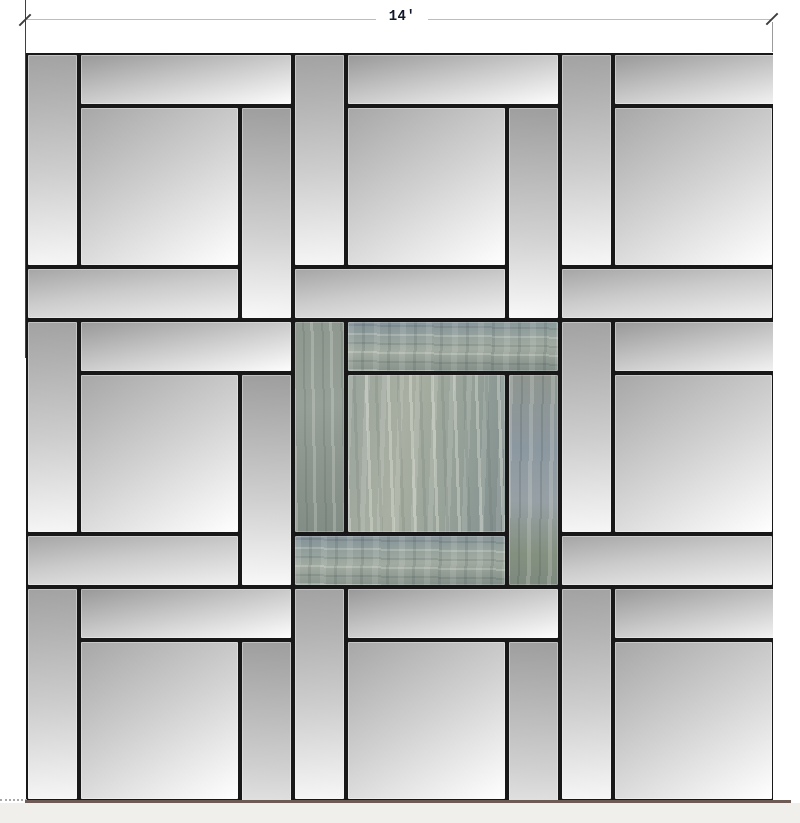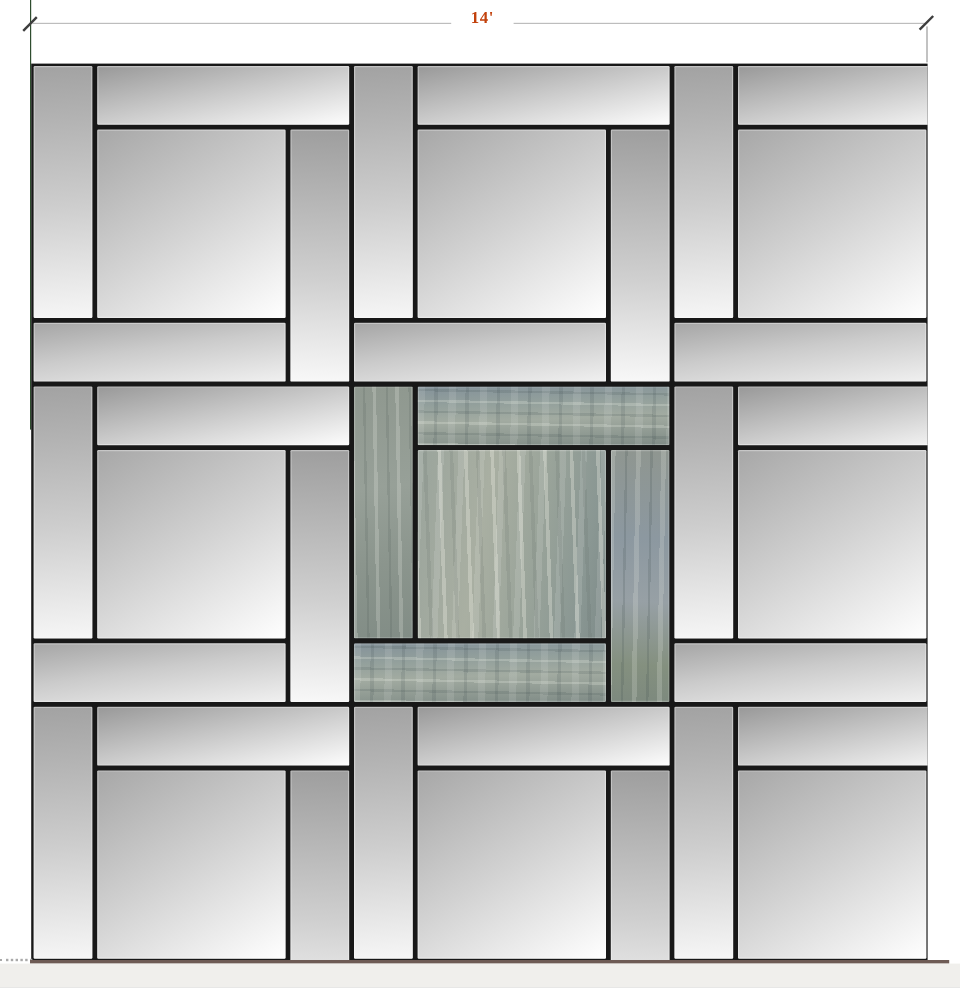--- a/index.html
+++ b/index.html
@@ -14,22 +14,22 @@
 
   
   .dim-line {
     position:absolute; left:27px; top:19px; width:744px; height:1px;
     background:#bdbdbd;
   }
   .dim-label {
     position:absolute; left:376px; top:8px; width:52px;
     text-align:center;
     background:#ffffff;
-    font-family:Liberation Serif, serif;
-    font-weight:bold; font-size:14px; color:#c2410c;
+    font-family:Liberation Mono, monospace;
+    font-weight:bold; font-size:14px; color:#0f172a;
     letter-spacing:0.5px;
   }
   .dim-tick {
     position:absolute; width:16px; height:2px; background:#3d3d3d;
     transform:rotate(-45deg);
   }
   .tick-left  { left:17px;  top:19px; }
   .tick-right { left:764px; top:18px; }
   .ext-line-left {
     position:absolute; left:25px; top:0px; width:1px; height:358px;

